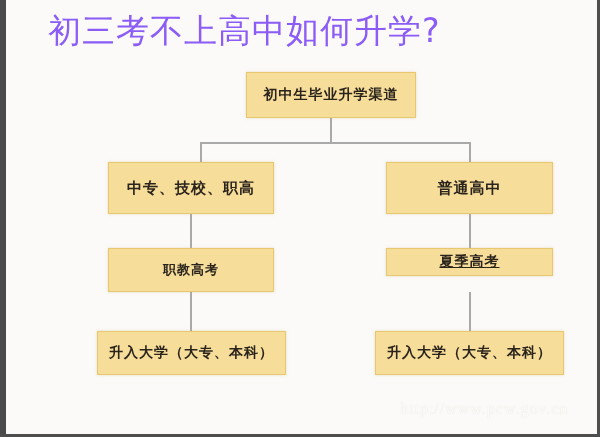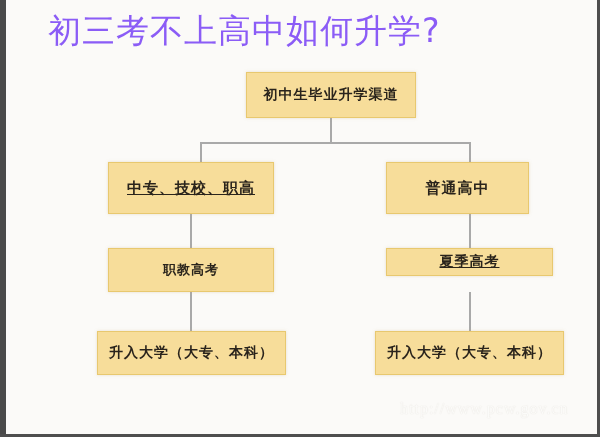--- a/index.html
+++ b/index.html
@@ -71,25 +71,24 @@
 
   .node-root {
     left: 246px;  top: 72px;
     width: 170px; height: 46px;
     font-size: 14px;
   }
   .node-l1 {
     left: 108px; top: 162px;
     width: 166px; height: 52px;
     font-size: 15px;
-    text-decoration: underline;
   }
   .node-r1 {
     left: 386px; top: 162px;
-    width: 143px; height: 52px;
+    width: 167px; height: 52px;
     font-size: 15px;
   }
   .node-l2 {
     left: 108px; top: 248px;
     width: 166px; height: 44px;
     font-size: 13px;
   }
   .node-r2 {
     left: 386px; top: 248px;
     width: 167px; height: 28px;

